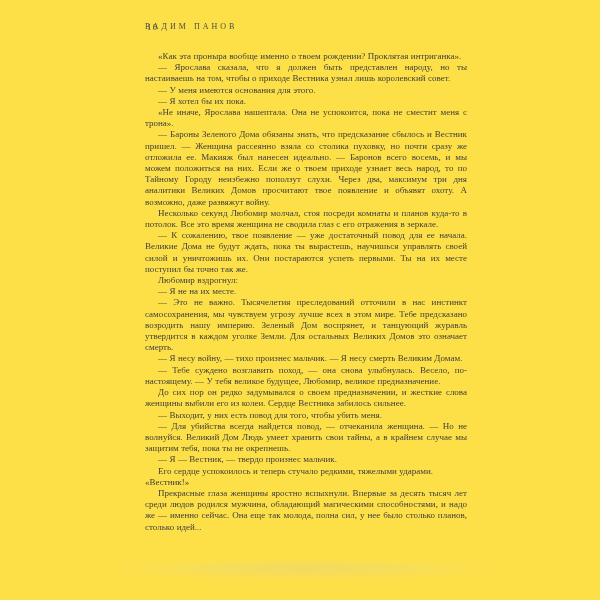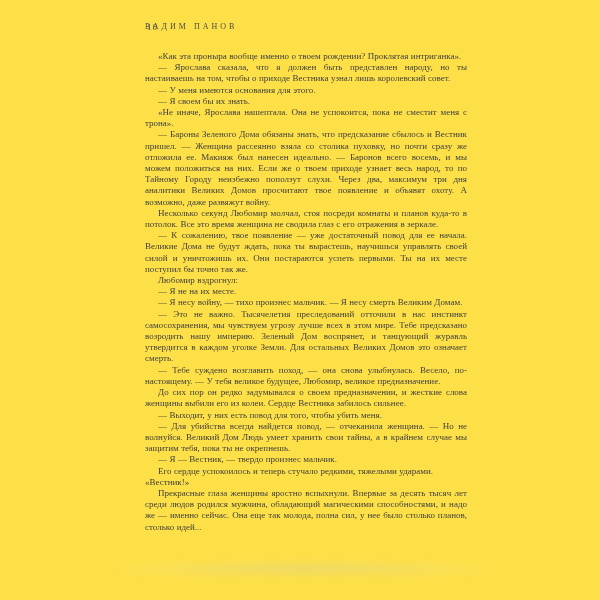--- a/index.html
+++ b/index.html
@@ -74,29 +74,29 @@
 <div class="canvas">
   <div class="page-column">
     <div class="page-header">
       <span class="page-number">10</span>
       <span class="running-header">ВАДИМ ПАНОВ</span>
     </div>
     <div class="body-text" id="paragraphs">
         <p>«Как эта проныра вообще именно о твоем рождении? Проклятая интриганка».</p>
         <p>— Ярослава сказала, что я должен быть представлен народу, но ты настаиваешь на том, чтобы о приходе Вестника узнал лишь королевский совет.</p>
         <p>— У меня имеются основания для этого.</p>
-        <p>— Я своем бы их знать.</p>
+        <p>— Я хотел бы их пока.</p>
         <p>«Не иначе, Ярослава нашептала. Она не успокоится, пока не сместит меня с трона».</p>
         <p>— Бароны Зеленого Дома обязаны знать, что предсказание сбылось и Вестник пришел. — Женщина рассеянно взяла со столика пуховку, но почти сразу же отложила ее. Макияж был нанесен идеально. — Баронов всего восемь, и мы можем положиться на них. Если же о твоем приходе узнает весь народ, то по Тайному Городу неизбежно поползут слухи. Через два, максимум три дня аналитики Великих Домов просчитают твое появление и объявят охоту. А возможно, даже развяжут войну.</p>
         <p>Несколько секунд Любомир молчал, стоя посреди комнаты и планов куда-то в потолок. Все это время женщина не сводила глаз с его отражения в зеркале.</p>
         <p>— К сожалению, твое появление — уже достаточный повод для ее начала. Великие Дома не будут ждать, пока ты вырастешь, научишься управлять своей силой и уничтожишь их. Они постараются успеть первыми. Ты на их месте поступил бы точно так же.</p>
         <p>Любомир вздрогнул:</p>
         <p>— Я не на их месте.</p>
+        <p>— Это не важно. Тысячелетия преследований отточили в нас инстинкт самосохранения, мы чувствуем угрозу лучше всех в этом мире. Тебе предсказано возродить нашу империю. Зеленый Дом воспрянет, и танцующий журавль утвердится в каждом уголке Земли. Для остальных Великих Домов это означает смерть.</p>
         <p>— Я несу войну, — тихо произнес мальчик. — Я несу смерть Великим Домам.</p>
-        <p>— Это не важно. Тысячелетия преследований отточили в нас инстинкт самосохранения, мы чувствуем угрозу лучше всех в этом мире. Тебе предсказано возродить нашу империю. Зеленый Дом воспрянет, и танцующий журавль утвердится в каждом уголке Земли. Для остальных Великих Домов это означает смерть.</p>
         <p>— Тебе суждено возглавить поход, — она снова улыбнулась. Весело, по-настоящему. — У тебя великое будущее, Любомир, великое предназначение.</p>
         <p>До сих пор он редко задумывался о своем предназначении, и жесткие слова женщины выбили его из колеи. Сердце Вестника забилось сильнее.</p>
         <p>— Выходит, у них есть повод для того, чтобы убить меня.</p>
         <p>— Для убийства всегда найдется повод, — отчеканила женщина. — Но не волнуйся. Великий Дом Людь умеет хранить свои тайны, а в крайнем случае мы защитим тебя, пока ты не окрепнешь.</p>
         <p>— Я — Вестник, — твердо произнес мальчик.</p>
         <p>Его сердце успокоилось и теперь стучало редкими, тяжелыми ударами.</p>
         <p class="no-indent">«Вестник!»</p>
         <p>Прекрасные глаза женщины яростно вспыхнули. Впервые за десять тысяч лет среди людов родился мужчина, обладающий магическими способностями, и надо же — именно сейчас. Она еще так молода, полна сил, у нее было столько планов, столько идей...</p>
       </div>
   </div>

